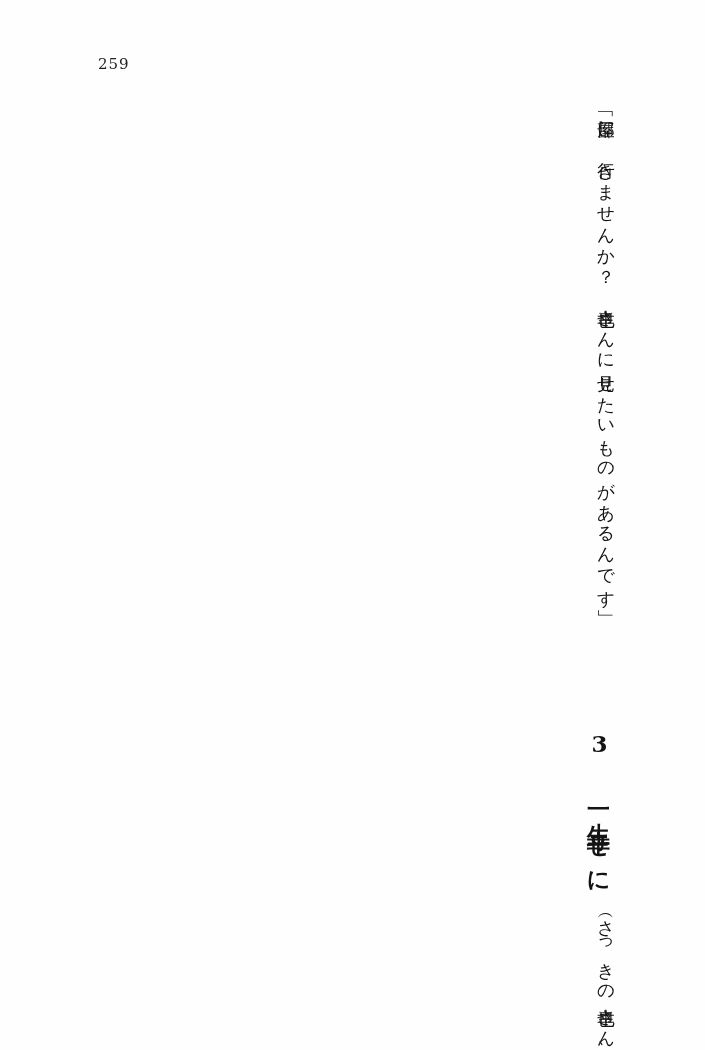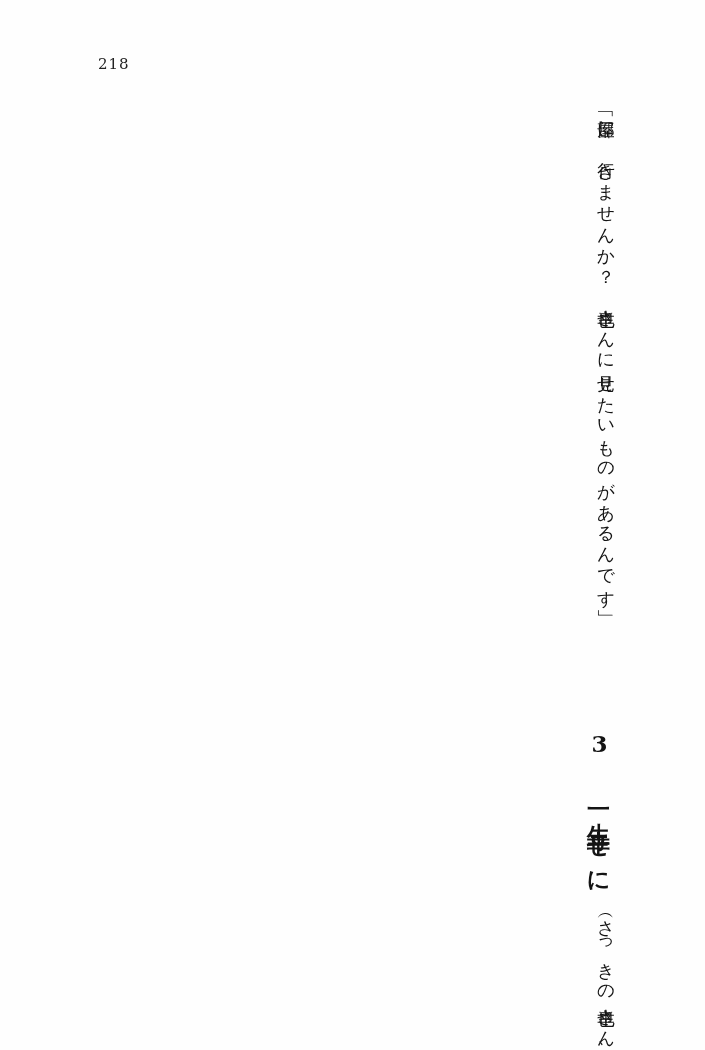--- a/index.html
+++ b/index.html
@@ -74,21 +74,21 @@
   .spacer-col {
     height: 100%;
     margin-left: 10px;
   }
 </style>
 </head>
 <body>
 
 <div class="page">
 
-  <div class="page-number">218</div>
+  <div class="page-number">259</div>
 
   <div class="text-block">
 
     <div class="line">「部屋に、行きませんか？　幸也さんに見せたいものがあるんです」</div>
 
     <div class="spacer-col"></div>
 
     <div class="chapter-line"><span class="chapter-num">3</span>　<span>一生幸せに</span></div>
 
     <div class="line indent">（さっきの幸也さん、格好よかった……！　少し濡れちゃったかも</div>

